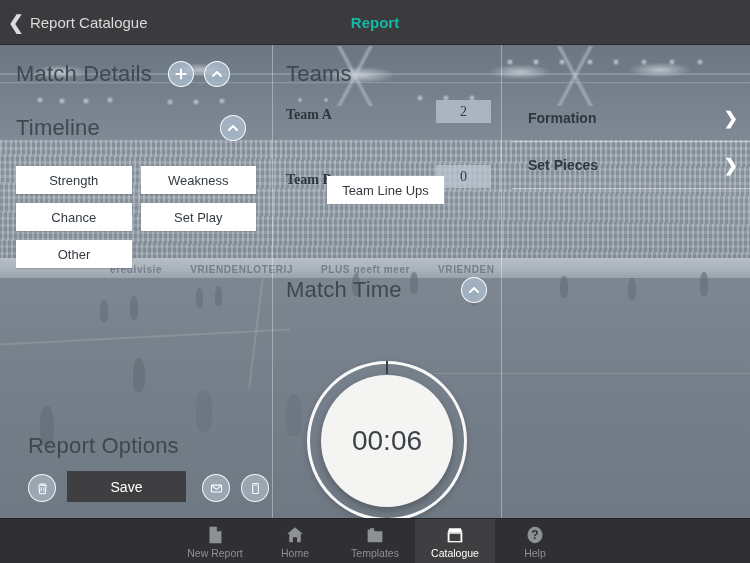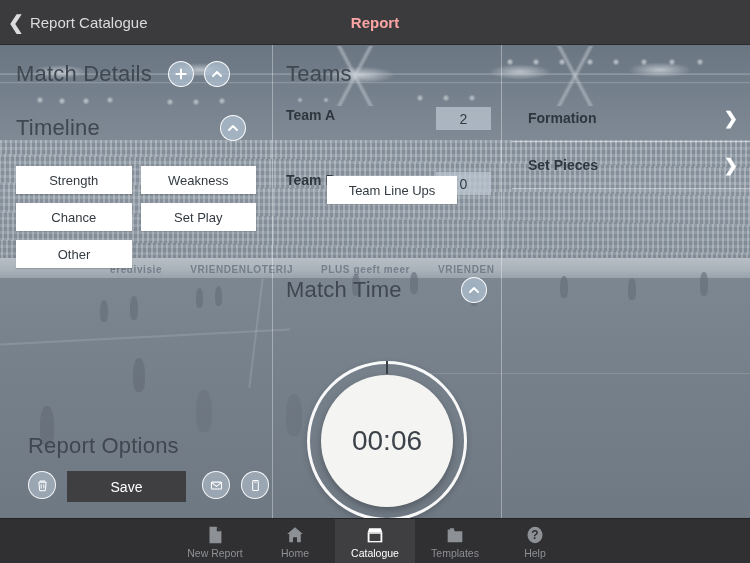--- a/index.html
+++ b/index.html
@@ -102,21 +102,21 @@
     background:#3b3b3d; display:flex; align-items:center;
     border-bottom:1px solid #2a2a2c; z-index:20;
   }
   .back-btn {
     display:flex; align-items:center; gap:6px; padding-left:8px;
     color:#d9dbdd; font-size:15px; cursor:pointer;
   }
   .chev-left { font-size:19px; line-height:1; font-weight:bold; }
   .top-title {
     position:absolute; left:0; right:0; text-align:center;
-    color:#fca5a5; font-size:15px; font-weight:bold; pointer-events:none;
+    color:#14b8a6; font-size:15px; font-weight:bold; pointer-events:none;
   }
 
   
   .content { position:absolute; left:0; top:45px; width:750px; height:473px; z-index:10; }
 
   .vdiv { position:absolute; top:0; width:1px; height:473px; background:rgba(255,255,255,.35); }
 
   h2.section {
     font-size:22px; font-weight:normal; color:#3f4750; letter-spacing:.2px;
   }
@@ -142,45 +142,45 @@
   .md-head { position:absolute; left:16px; top:16px; display:flex; align-items:center; gap:10px; }
   .md-head h2 { margin-right:6px; }
   .tl-head { position:absolute; left:16px; top:70px; right:26px; display:flex; align-items:center; justify-content:space-between; }
 
   .btn-grid { position:absolute; left:16px; top:121px; width:240px; }
   .btn-row { display:flex; gap:9px; margin-bottom:9px; }
   .btn-grid .wbtn { width:116px; height:28px; }
 
   .report-options { position:absolute; left:28px; top:388px; width:250px; }
   .report-options h2 { margin-bottom:12px; }
-  .ro-row { display:flex; align-items:flex-start; gap:0; }
+  .ro-row { display:flex; align-items:flex-end; gap:0; }
   .ro-circle {
     width:28px; height:28px; border-radius:50%;
     background:rgba(190,203,216,.55); border:1.5px solid rgba(255,255,255,.9);
     display:flex; align-items:center; justify-content:center; cursor:pointer;
   }
   .save-btn {
     width:119px; height:31px; background:#3f3f41; color:#ffffff;
     font-size:14px; display:flex; align-items:center; justify-content:center;
     margin-left:11px; cursor:pointer;
   }
   .ro-right { display:flex; gap:11px; margin-left:16px; }
 
   
   .col-mid { position:absolute; left:273px; top:0; width:228px; height:473px; }
   .teams-h { position:absolute; left:13px; top:16px; }
-  .team-row { position:absolute; left:13px; display:flex; align-items:flex-start; width:205px; }
+  .team-row { position:absolute; left:13px; display:flex; align-items:flex-end; width:205px;font-family:Liberation Serif, serif; }
   .team-row .lbl { font-size:14px; color:#2e363e; font-weight:bold; }
   .score-box {
     position:absolute; right:0; width:55px; height:23px;
     background:rgba(188,199,210,.72);
     display:flex; align-items:center; justify-content:center;
     font-size:14px; color:#333a41; cursor:pointer;
   }
-  .lineups-btn { position:absolute; left:54px; top:131px; width:130px; height:28px; }
+  .lineups-btn { position:absolute; left:54px; top:131px; width:117px; height:28px; }
 
   .mt-head { position:absolute; left:13px; top:232px; right:14px; display:flex; align-items:center; justify-content:space-between; }
 
   .timer-wrap { position:absolute; left:34px; top:316px; width:160px; height:160px; }
   .timer-ring {
     position:absolute; inset:0; border-radius:50%;
     border:3px solid rgba(255,255,255,.95);
     box-shadow:0 2px 6px rgba(0,0,0,.18);
   }
   .timer-ring::after {
@@ -399,39 +399,39 @@
       <span class="tlabel">New Report</span>
     </div>
 
     <div class="tab">
       <svg width="22" height="22" viewBox="0 0 24 24">
         <path d="M12 3.5L3.5 11h2.2v9h4.1v-5.6h4.4V20h4.1v-9h2.2z" fill="currentColor"></path>
       </svg>
       <span class="tlabel">Home</span>
     </div>
 
+    <div class="tab">
+      <svg width="22" height="22" viewBox="0 0 24 24">
+        <path d="M4 6h6.5l1.4 2H20v12H4z" fill="currentColor"></path>
+        <path d="M6.6 4.6h4.4v2H6.6z" fill="currentColor"></path>
+      </svg>
+      <span class="tlabel">Templates</span>
+    </div>
+
     <div class="tab active">
       <svg width="22" height="22" viewBox="0 0 24 24">
         <path d="M4 9h16v11H4z" fill="currentColor"></path>
         <path d="M5.6 4.5h12.8L20 9H4z" fill="currentColor"></path>
         <path d="M6 10.6h12v8H6z" fill="#3f3f42"></path>
       </svg>
       <span class="tlabel">Catalogue</span>
     </div>
 
     <div class="tab">
       <svg width="22" height="22" viewBox="0 0 24 24">
-        <path d="M4 6h6.5l1.4 2H20v12H4z" fill="currentColor"></path>
-        <path d="M6.6 4.6h4.4v2H6.6z" fill="currentColor"></path>
-      </svg>
-      <span class="tlabel">Templates</span>
-    </div>
-
-    <div class="tab">
-      <svg width="22" height="22" viewBox="0 0 24 24">
         <ellipse cx="12" cy="12" rx="8.2" ry="9" fill="currentColor"></ellipse>
         <text x="12" y="16.6" text-anchor="middle" font-size="13" font-weight="bold" fill="#303032" font-family="Liberation Sans, sans-serif">?</text>
       </svg>
       <span class="tlabel">Help</span>
     </div>
   </div>
 
 </div>
 
 </body></html>

